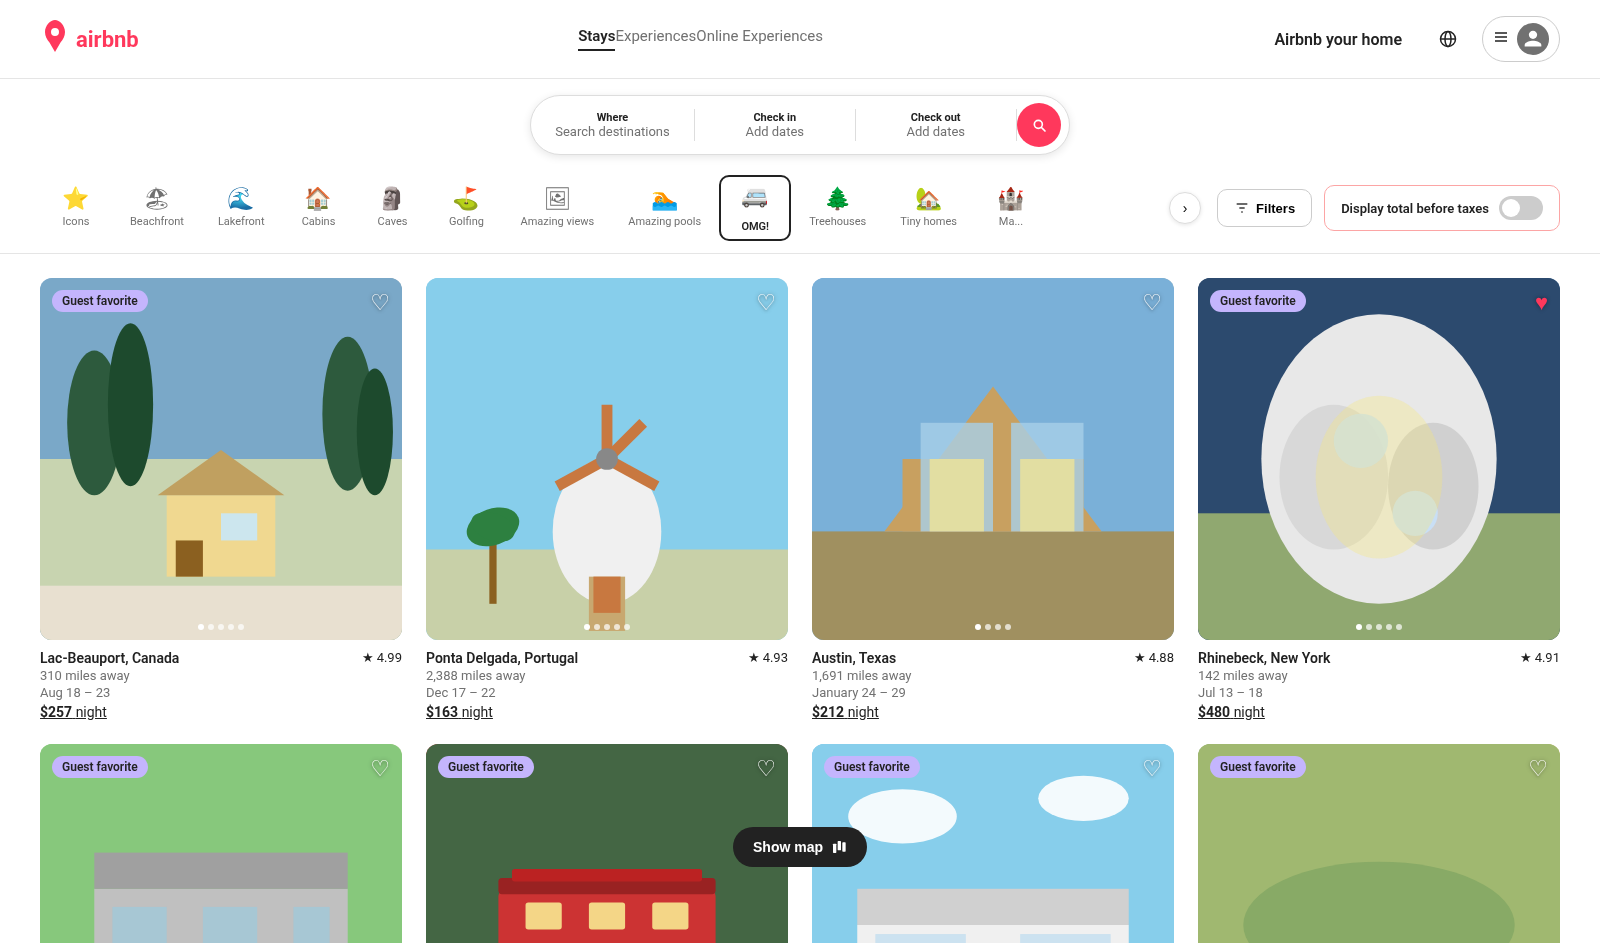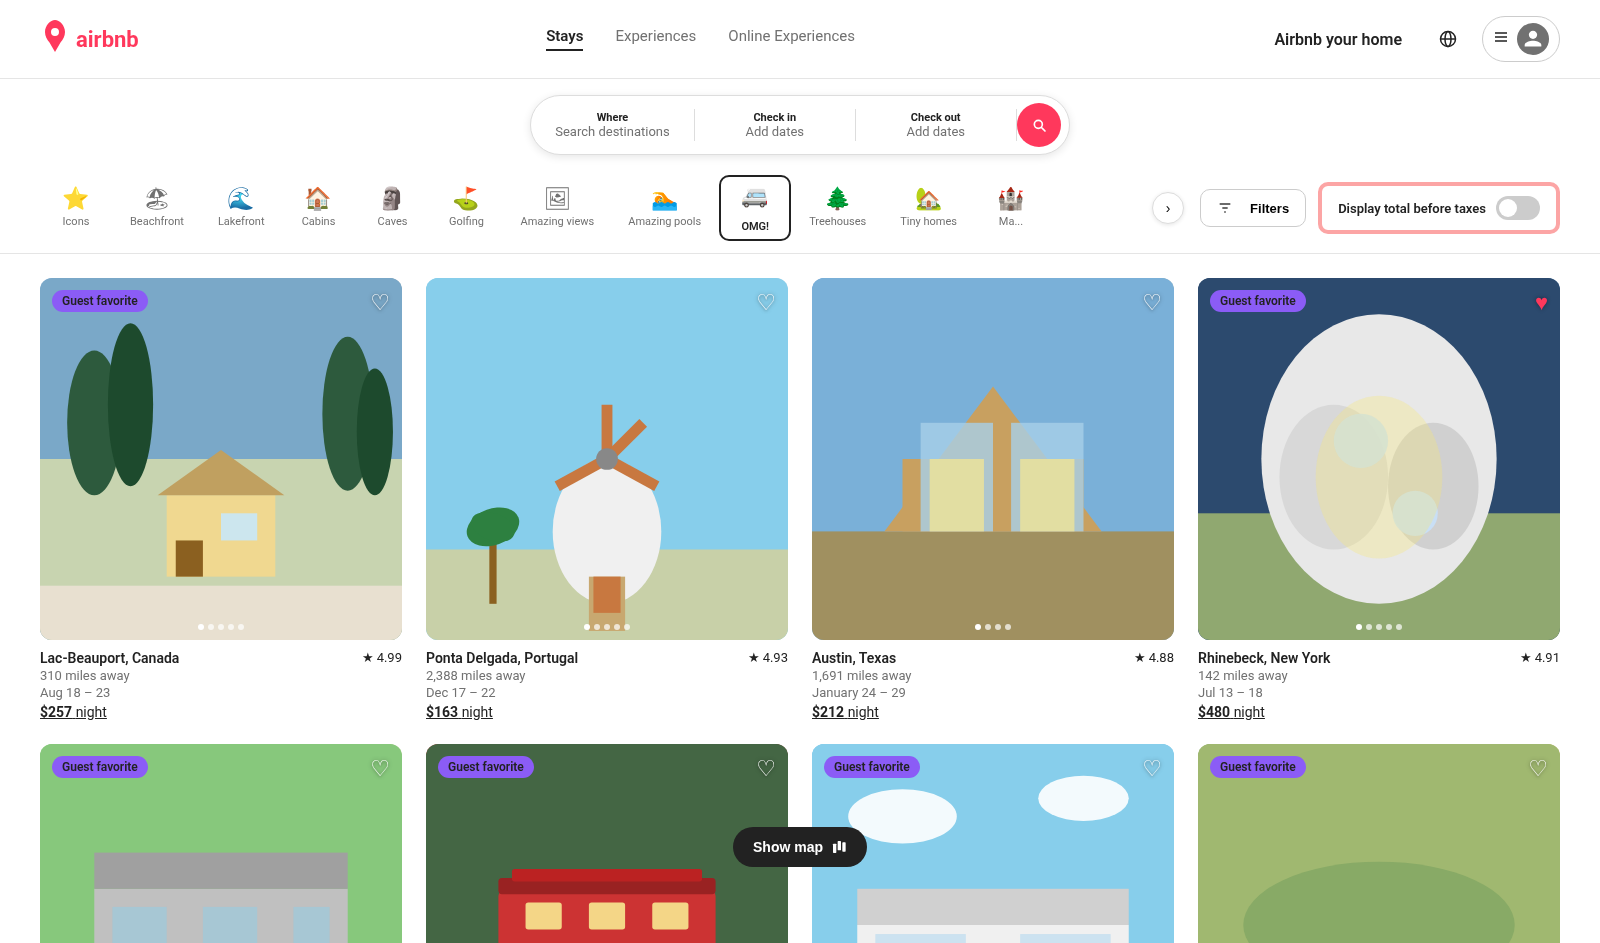--- a/index.html
+++ b/index.html
@@ -27,21 +27,20 @@
       color: #ff385c;
       font-size: 28px;
     }
     .logo-text {
       color: #ff385c;
       font-weight: 700;
       font-size: 22px;
     }
     .nav-tabs {
       display: flex;
-      gap: 32px;
       align-items: center;
     }
     .nav-tab {
       font-size: 15px;
       color: #717171;
       cursor: pointer;
       padding-bottom: 4px;
       border-bottom: 2px solid transparent;
     }
     .nav-tab.active {
@@ -182,34 +181,34 @@
       margin-right: 16px;
     }
     .filter-right {
       display: flex;
       align-items: center;
       gap: 12px;
     }
     .filters-btn {
       display: flex;
       align-items: center;
-      gap: 17px;
+      gap: 6px;
       border: 1px solid #ccc;
       border-radius: 10px;
       padding: 10px 16px;
       cursor: pointer;
       font-size: 13px;
       font-weight: 600;
       background: #fff;
     }
     .tax-toggle {
       display: flex;
       align-items: center;
       gap: 10px;
-      border: 4px solid #fca5a5;
+      border: 1px solid #fca5a5;
       border-radius: 10px;
       padding: 10px 16px;
       font-size: 13px;
       font-weight: 600;
     }
     .toggle-switch {
       width: 44px; height: 24px;
       background: #ccc;
       border-radius: 12px;
       position: relative;
@@ -237,21 +236,21 @@
       width: 100%;
       aspect-ratio: 1/1;
       border-radius: 12px;
       position: relative;
       overflow: hidden;
       background: #e0e0e0;
     }
     .listing-badge {
       position: absolute;
       top: 12px; left: 12px;
-      background: #8b5cf6;
+      background: #c4b5fd;
       border-radius: 20px;
       padding: 4px 10px;
       font-size: 12px;
       font-weight: 600;
     }
     .wishlist-btn {
       position: absolute;
       top: 12px; right: 12px;
       background: none;
       border: none;

